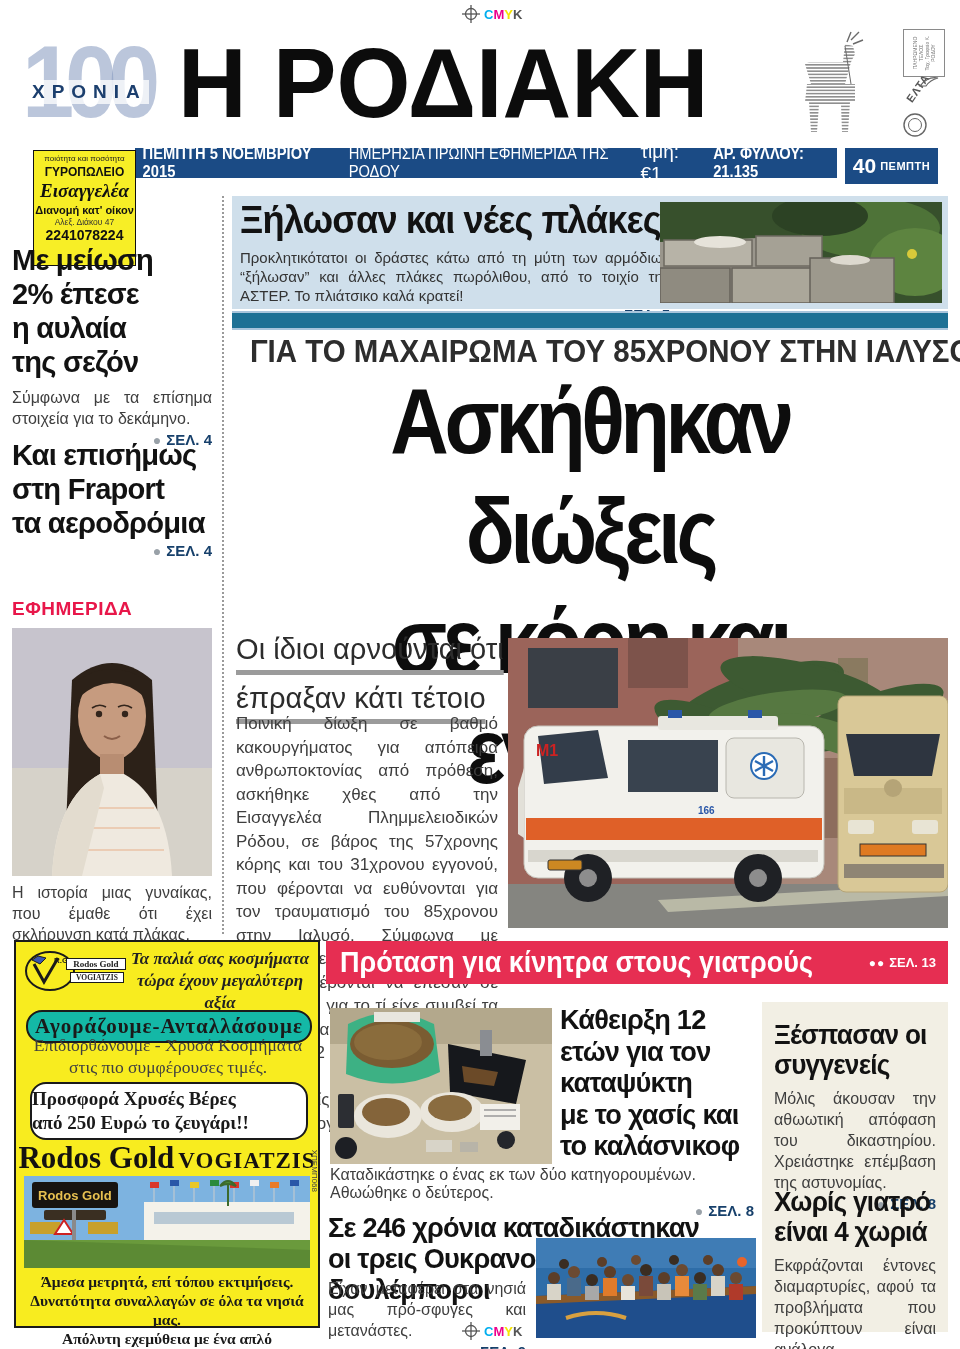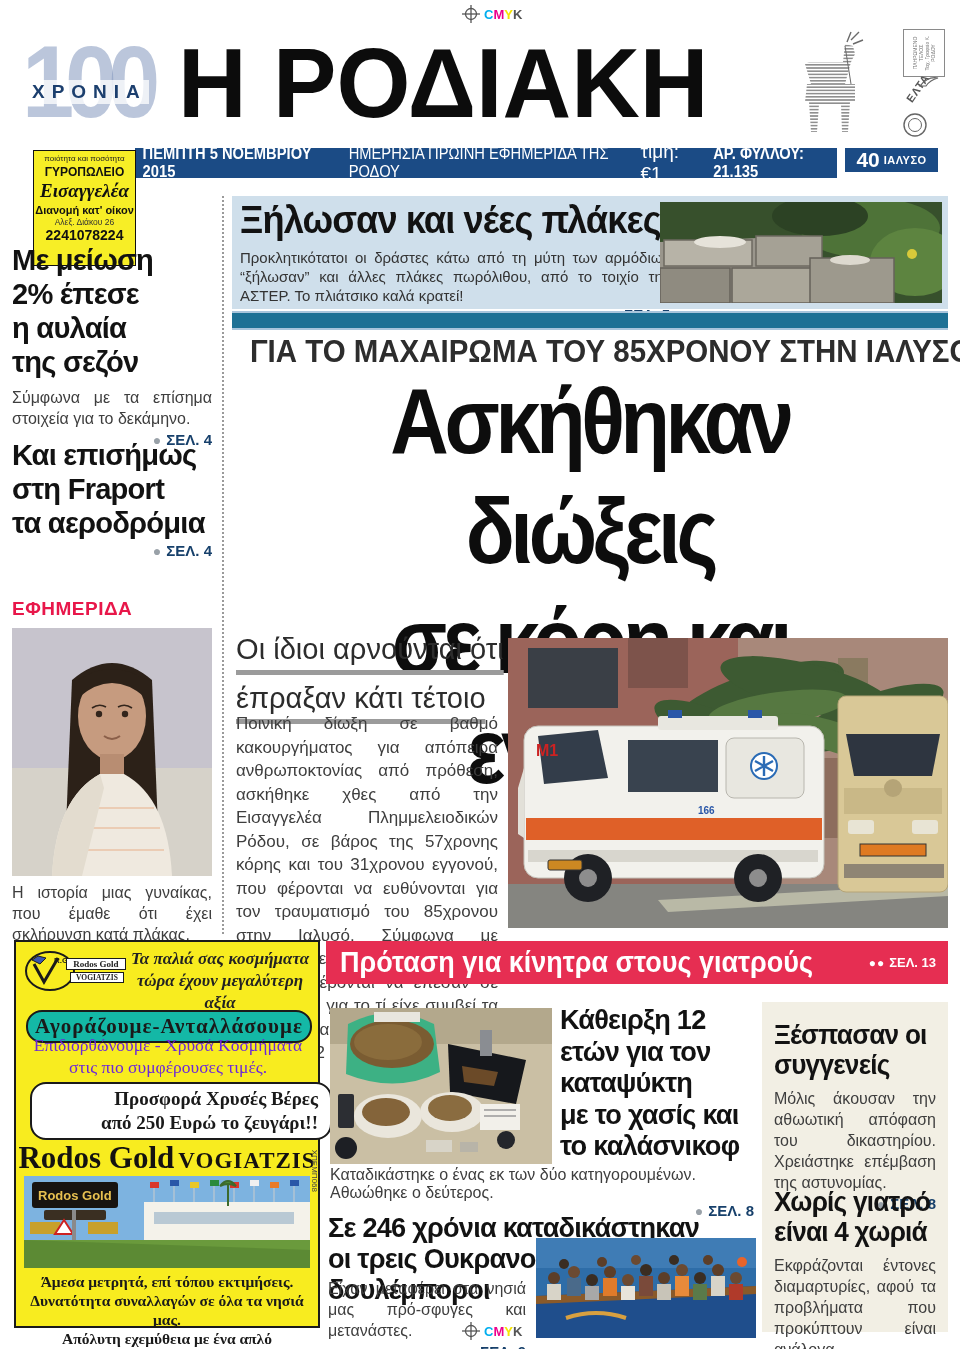--- a/index.html
+++ b/index.html
@@ -64,31 +64,31 @@
       <circle cx="13" cy="13" r="6.5" fill="none" stroke="#666" stroke-width="1"></circle>
     </svg>
   </div>
 
   <div class="abs" style="left:135px;top:148px;width:702px;height:30px;background:#1b4b85;color:#fff;display:flex;align-items:center;justify-content:center;gap:12px;">
     <span style="font-size:16px;font-weight:bold;transform:scaleX(.92);">ΠΕΜΠΤΗ 5 ΝΟΕΜΒΡΙΟΥ 2015</span>
     <span style="font-size:16px;transform:scaleX(.92);">ΗΜΕΡΗΣΙΑ ΠΡΩΙΝΗ ΕΦΗΜΕΡΙΔΑ ΤΗΣ ΡΟΔΟΥ</span>
     <span style="font-size:19px;">τιμή: €1</span>
     <span style="font-size:16px;font-weight:bold;transform:scaleX(.92);">ΑΡ. ΦΥΛΛΟΥ: 21.135</span>
   </div>
-  <div class="abs" style="left:845px;top:148px;width:93px;height:24px;background:#1b4b85;color:#fff;display:flex;align-items:center;justify-content:center;gap:4px;">
+  <div class="abs" style="left:845px;top:148px;width:93px;height:36px;background:#1b4b85;color:#fff;display:flex;align-items:center;justify-content:center;gap:4px;">
     <span style="font-size:21px;font-weight:bold;">40</span>
-    <span style="font-size:11px;font-weight:bold;letter-spacing:.5px;">ΙΑΛΥΣΟ</span>
+    <span style="font-size:11px;font-weight:bold;letter-spacing:.5px;">ΠΕΜΠΤΗ</span>
   </div>
 
   <div class="abs" style="left:33px;top:150px;width:103px;height:116px;background:#f7ee26;border:1px solid #111;text-align:center;padding-top:3px;box-sizing:border-box;">
     <div style="font-size:8px;color:#222;">ποιότητα και ποσότητα</div>
     <div style="font-size:12px;font-weight:bold;color:#111;margin-top:2px;">ΓΥΡΟΠΩΛΕΙΟ</div>
     <div class="serif" style="font-size:19px;font-weight:bold;font-style:italic;color:#111;margin-top:1px;">Εισαγγελέα</div>
     <div style="font-size:11px;font-weight:bold;color:#111;margin-top:2px;">Διανομή κατ' οίκον</div>
-    <div style="font-size:8.5px;color:#333;margin-top:1px;">Αλεξ. Διάκου 26</div>
+    <div style="font-size:8.5px;color:#333;margin-top:1px;">Αλεξ. Διάκου 47</div>
     <div style="font-size:14px;font-weight:bold;color:#111;">2241078224</div>
   </div>
 
   <div class="abs" style="left:222px;top:196px;width:0;height:738px;border-right:2px dotted #9a9a9a;"></div>
 
   <div class="abs" style="left:12px;top:243px;width:200px;">
     <div class="hl pre" style="font-size:30px;line-height:34px;transform:scaleX(.97);transform-origin:left top;">Με μείωση
 2% έπεσε
 η αυλαία
 της σεζόν</div>
@@ -237,25 +237,25 @@
         <text x="30" y="13" font-size="8" font-weight="bold" fill="#1a1a1a">R.G.</text>
       </svg>
       <div class="abs serif" style="left:42px;top:8px;width:58px;border:1px solid #1a1a1a;background:#fff;font-size:9px;font-weight:bold;text-align:center;">Rodos Gold</div>
       <div class="abs serif" style="left:46px;top:22px;width:52px;border:1px solid #1a1a1a;background:#fff;font-size:7.5px;font-weight:bold;text-align:center;">VOGIATZIS</div>
     </div>
     <div class="abs serif" style="left:108px;top:6px;width:192px;text-align:center;font-style:italic;font-weight:bold;font-size:17px;color:#222;line-height:22px;">
       <div>Τα παλιά σας κοσμήματα</div>
       <div>τώρα έχουν μεγαλύτερη αξία</div>
     </div>
     <div class="abs serif" style="left:10px;top:56px;width:282px;background:#14b8a6;border:2px solid #1a1a1a;border-radius:16px;text-align:center;font-size:21px;font-weight:bold;color:#1a1a1a;padding:2px 0;letter-spacing:1px;margin-top:12px;">Αγοράζουμε-Ανταλλάσουμε</div>
-    <div class="abs serif" style="left:4px;top:92px;width:296px;text-align:center;font-size:17.5px;color:#6d28d9;line-height:22px;">
+    <div class="abs serif" style="left:4px;top:92px;width:296px;text-align:center;font-size:17.5px;color:#404040;line-height:22px;">
       <div>Επιδιορθώνουμε - Χρυσά Κοσμήματα</div>
       <div>στις πιο συμφέρουσες τιμές.</div>
     </div>
-    <div class="abs serif" style="left:14px;top:140px;width:274px;background:#fff;border:2px solid #1a1a1a;border-radius:16px;text-align:right;font-size:19px;font-weight:bold;color:#1a1a1a;padding:3px 12px;line-height:24px;font-family:Liberation Serif, serif;">
+    <div class="abs serif" style="left:14px;top:140px;width:274px;background:#fff;border:2px solid #1a1a1a;border-radius:16px;text-align:left;font-size:19px;font-weight:bold;color:#1a1a1a;padding:3px 0;line-height:24px;font-family:Liberation Serif, serif;">
       <div>Προσφορά Χρυσές Βέρες</div>
       <div>από 250 Ευρώ το ζευγάρι!!</div>
     </div>
     <div class="abs serif" style="left:0;top:198px;width:302px;text-align:center;font-weight:bold;color:#141210;">
       <span style="font-size:31px;">Rodos Gold</span>
       <span style="font-size:23px;letter-spacing:1px;">VOGIATZIS</span>
     </div>
 
     <svg class="abs" style="left:8px;top:234px;" width="286" height="92" viewBox="0 0 286 92">
       <rect width="286" height="92" fill="#7db3e0"></rect>

